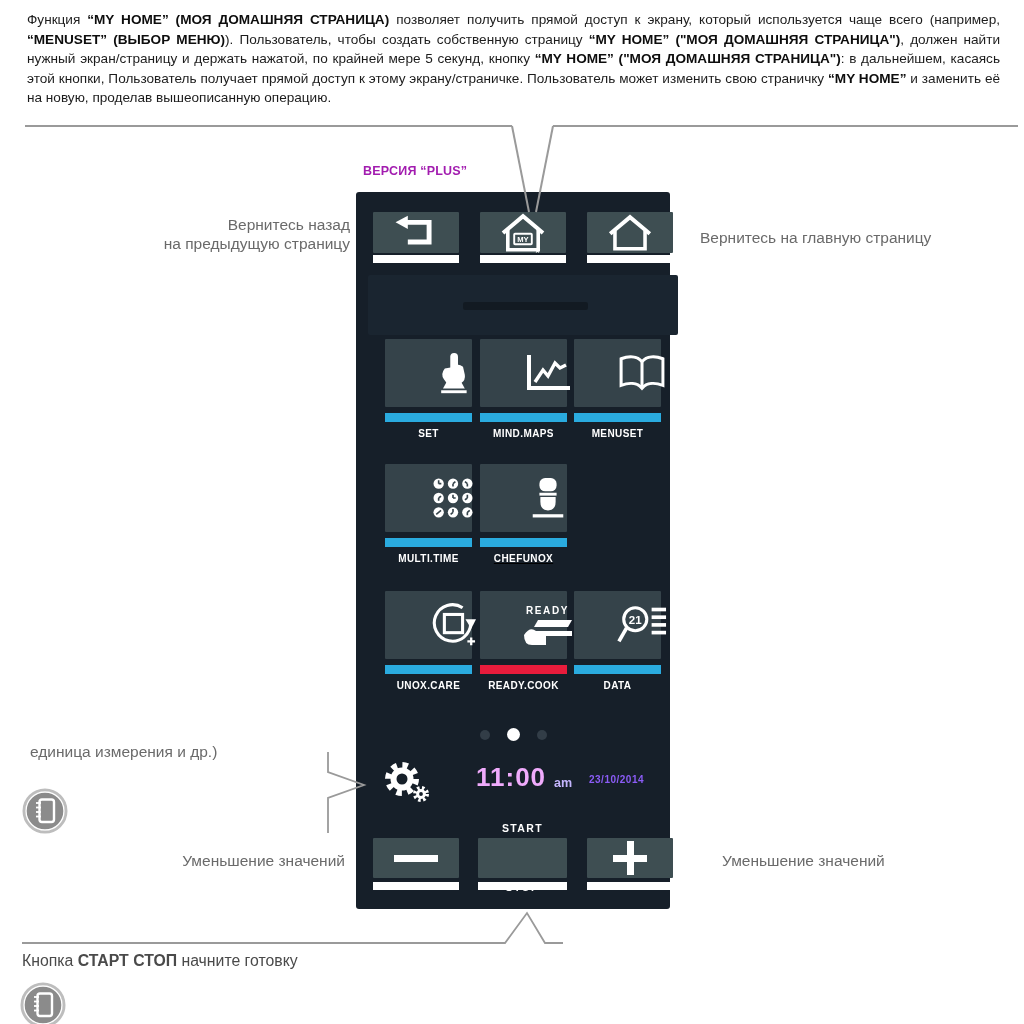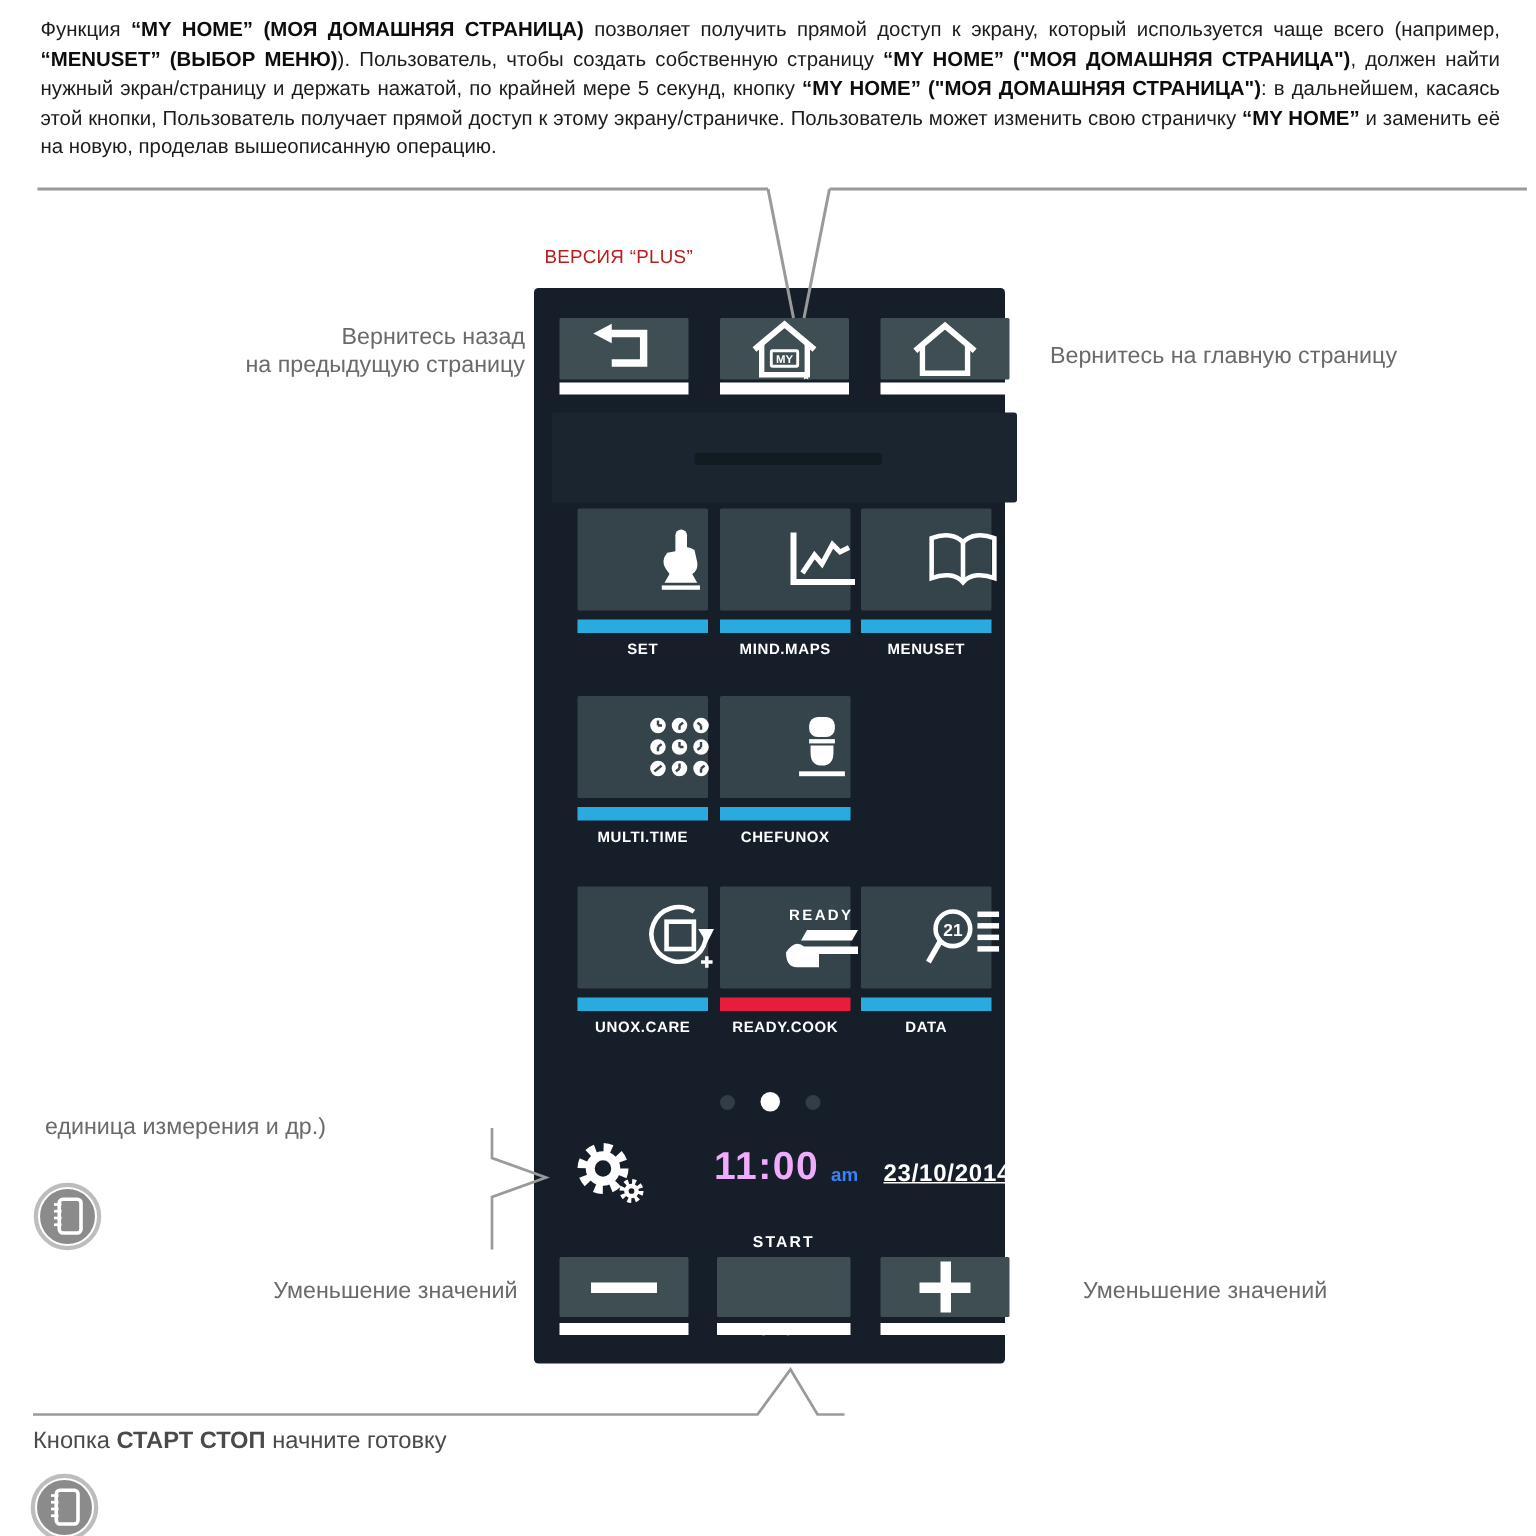--- a/index.html
+++ b/index.html
@@ -6,42 +6,42 @@
   body{width:1024px;height:1024px;position:relative;background:#fff;
        font-family:"Liberation Sans","DejaVu Sans",sans-serif;overflow:hidden;}
   .abs{position:absolute;}
   
   .intro{left:27px;top:10px;width:973px;font-size:13.6px;line-height:19.6px;
          color:#1c1c1c;text-align:justify;margin:0;}
   .intro b{color:#0d0d0d;}
   
   .ann{color:#6a6a6a;font-size:15.5px;line-height:19px;}
   .r{text-align:right;}
-  .version{left:363px;top:164px;font-size:12.5px;font-weight:normal;color:#b91c1c;letter-spacing:.2px;}
+  .version{left:363px;top:164px;font-size:12.5px;font-weight:bold;color:#a21caf;letter-spacing:.2px;}
   
   #lines{left:0;top:0;pointer-events:none;z-index:6;}
   
   .panel{left:356px;top:192px;width:314px;height:717px;background:#161f29;border-radius:3px;z-index:2;}
   .navcol,.ctrlcol{position:absolute;}
   .navbtn{height:41px;background:#3e4e52;border-radius:1px;display:flex;align-items:center;justify-content:center;}
   .wbar{height:8px;background:#fff;margin-top:2px;}
   .ghost{position:absolute;left:12px;top:83px;width:310px;height:60px;background:#1a2530;border-radius:2px;}
   .ghost div{position:absolute;left:95px;top:27px;width:125px;height:8px;background:rgba(0,0,0,.28);border-radius:2px;}
   .cell{position:absolute;width:87px;}
   .tile{height:68px;background:#35434a;border-radius:1px;display:flex;align-items:center;justify-content:center;flex-direction:column;padding-left:48px;}
   .gbar{height:9px;margin-top:6px;}
   .glabel{margin-top:6px;font-size:10px;font-weight:bold;letter-spacing:.4px;text-align:center;color:#fff;white-space:nowrap;}
   .bar-cyan{background:#2aabdf;}
   .bar-red{background:#e81c3c;}
   .dots{position:absolute;left:0;top:536px;width:100%;display:flex;justify-content:center;gap:17px;align-items:center;}
   .dot{width:10px;height:10px;border-radius:50%;background:#323d47;}
   .dot.active{width:13px;height:13px;background:#fff;}
   .time{position:absolute;left:120px;top:570px;color:#f0abfc;font-size:26px;font-weight:bold;letter-spacing:1px;}
-  .ampm{position:absolute;left:198px;top:584px;color:#3b82f6;font-size:12.5px;font-weight:bold;}
-  .date{position:absolute;left:233px;top:582px;color:#ffffff;font-size:16px;font-weight:bold;letter-spacing:.5px;text-decoration:underline;}
+  .ampm{position:absolute;left:198px;top:584px;color:#c4b5fd;font-size:12.5px;font-weight:bold;}
+  .date{position:absolute;left:233px;top:582px;color:#8b5cf6;font-size:10px;font-weight:bold;letter-spacing:.5px;}
   .ctrl{height:40px;background:#3e4e52;border-radius:1px;display:flex;align-items:center;justify-content:center;gap:22px;}
   .minus{width:44px;height:7px;background:#fff;}
   .plus{width:34px;height:34px;position:relative;}
   .plus:before,.plus:after{content:"";position:absolute;background:#fff;}
   .plus:before{left:0;top:13.5px;width:34px;height:7px;}
   .plus:after{left:13.5px;top:0;width:7px;height:34px;}
   .ss{display:flex;flex-direction:column;align-items:center;justify-content:center;}
   .ss span{color:#fff;font-size:10.5px;font-weight:bold;letter-spacing:1.4px;line-height:11px;}
   .redbar{width:58px;height:6px;background:#e81c3c;margin:2px 0;}
   .ready-txt{color:#fff;font-size:10px;font-weight:bold;letter-spacing:1.6px;margin-bottom:3px;}
@@ -204,21 +204,21 @@
           <path d="M8 38 L10.5 36 M8 38 L5.5 40"></path>
             <path d="M23 38 L23 34.5 M23 38 L20.5 40"></path>
             <path d="M38 38 L40.5 36 M38 38 L38 41"></path>
         </g>
       </svg>
     </div>
     <div class="gbar bar-cyan" style="background: rgb(42, 171, 223);"></div>
     <div class="glabel">MULTI.TIME</div>
   </div>
 
-  <div class="cell" style="left:124px;top:272px;">
+  <div class="cell" style="left:124px;top:272px;text-decoration:underline;">
     <div class="tile">
       <svg width="42" height="44" viewBox="0 0 44 46">
         <rect x="13" y="2" width="18" height="14" rx="6" fill="#fff"></rect>
         <rect x="13" y="17.5" width="18" height="3" fill="#fff"></rect>
         <path d="M14 22 h16 v5 q0 9 -8 9 q-8 0 -8 -9 z" fill="#fff"></path>
         <rect x="6" y="40" width="32" height="3.4" fill="#fff"></rect>
       </svg>
     </div>
     <div class="gbar bar-cyan" style="background: rgb(42, 171, 223);"></div>
     <div class="glabel">CHEFUNOX</div>

